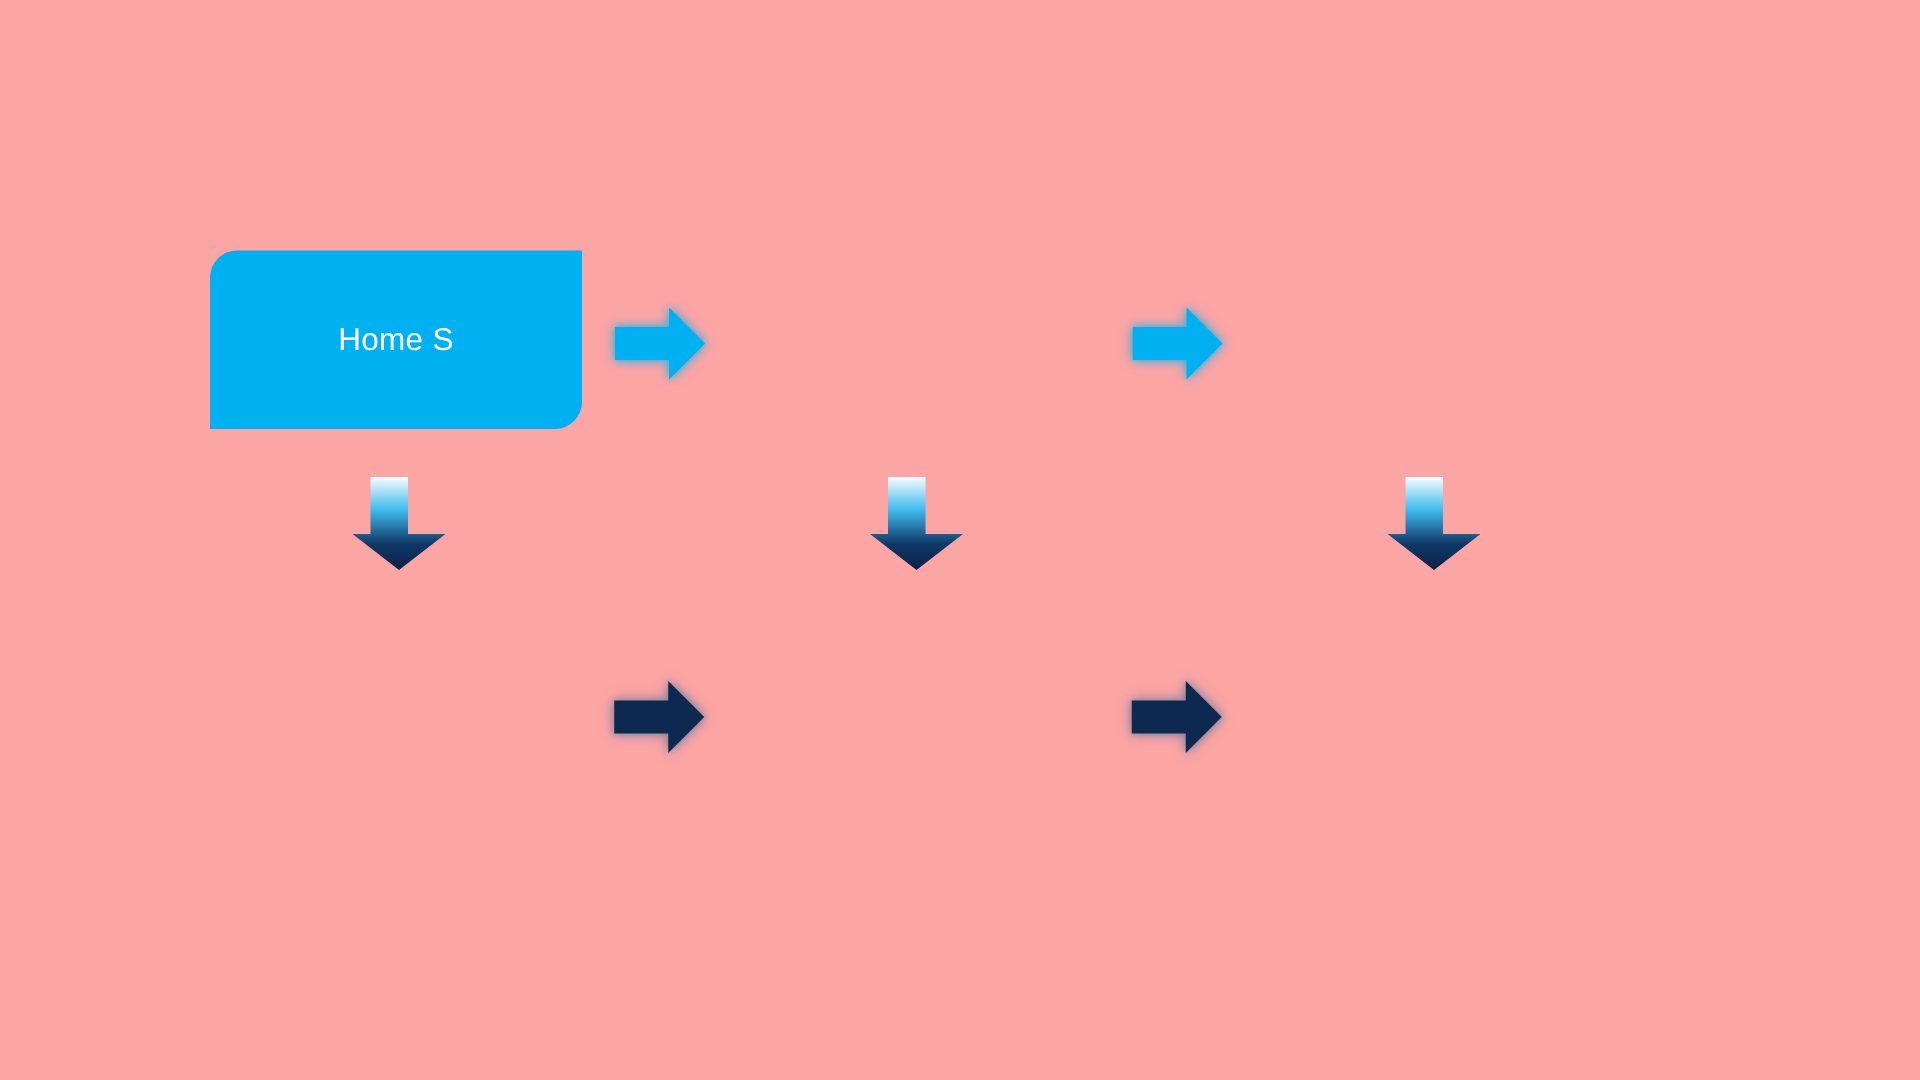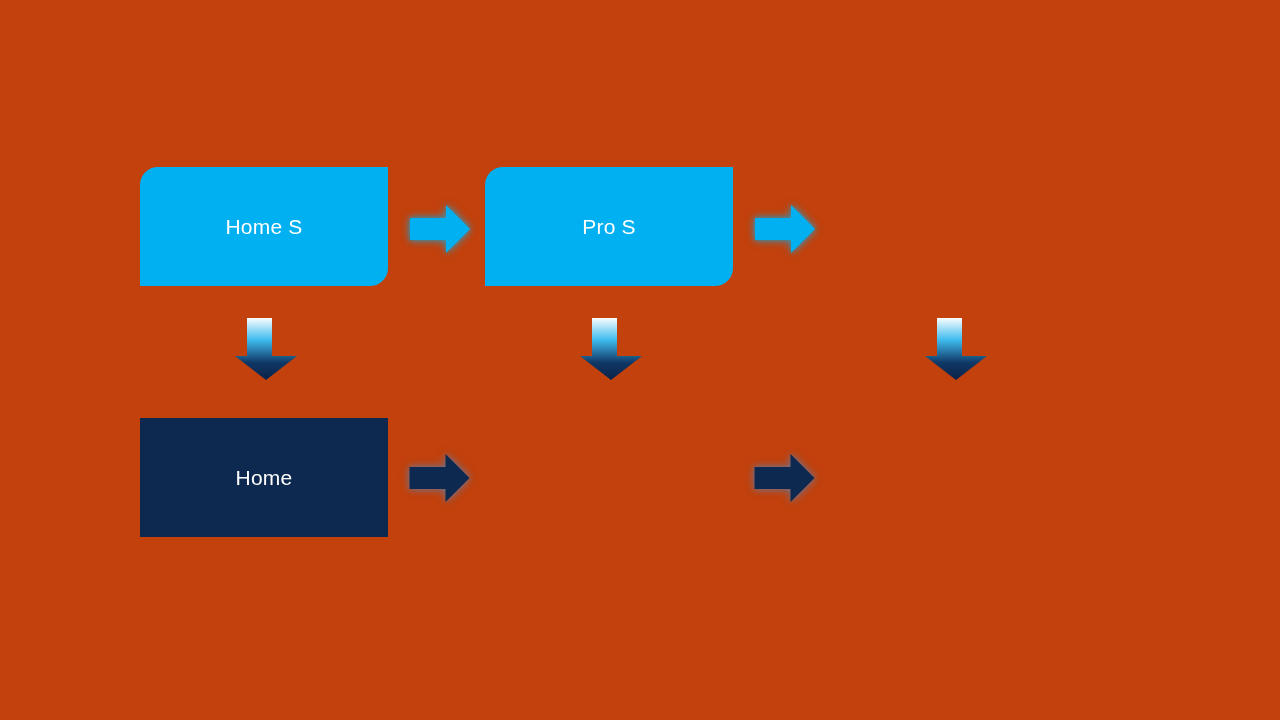--- a/index.html
+++ b/index.html
@@ -6,21 +6,21 @@
   html, body { width: 1280px; height: 720px; }
   body {
     background: #ffffff;
     font-family: "Liberation Sans", sans-serif;
     overflow: hidden;
   }
   .canvas {
     position: relative;
     width: 1280px;
     height: 720px;
-    background: #c2410c;
+    background: #fca5a5;
   }
   .svg-defs { position: absolute; width: 0; height: 0; }
 
   
   .node {
     position: absolute;
     width: 248px;
     height: 119px;
     display: flex;
     align-items: center;
@@ -89,23 +89,20 @@
         <stop offset="0.35"></stop>
         <stop offset="0.72"></stop>
         <stop offset="1"></stop>
       </linearGradient>
     </defs>
   </svg>
 
   <div class="node top c1">
     <span class="node-label">Home S</span>
   </div>
-  <div class="node top c2">
-    <span class="node-label">Pro S</span>
-  </div>
 
   <div class="arrow-right row-top g1">
     <svg viewBox="0 0 62 52">
         <path class="ar-shape" d="M0 15 H36 V2 L60 26 L36 50 V37 H0 Z"></path>
       </svg>
   </div>
   <div class="arrow-right row-top g2">
     <svg viewBox="0 0 62 52">
         <path class="ar-shape" d="M0 15 H36 V2 L60 26 L36 50 V37 H0 Z"></path>
       </svg>
@@ -120,23 +117,20 @@
     <svg viewBox="0 0 62 62">
         <path fill="url(#downGrad)" d="M12 0 H37 V38 H62 L31 62 L0 38 H12 Z"></path>
       </svg>
   </div>
   <div class="arrow-down ad3">
     <svg viewBox="0 0 62 62">
         <path fill="url(#downGrad)" d="M12 0 H37 V38 H62 L31 62 L0 38 H12 Z"></path>
       </svg>
   </div>
 
-  <div class="node bottom c1">
-    <span class="node-label">Home</span>
-  </div>
 
   <div class="arrow-right row-bottom g1">
     <svg viewBox="0 0 62 52">
         <path class="ar-shape" d="M0 15 H36 V2 L60 26 L36 50 V37 H0 Z"></path>
       </svg>
   </div>
   <div class="arrow-right row-bottom g2">
     <svg viewBox="0 0 62 52">
         <path class="ar-shape" d="M0 15 H36 V2 L60 26 L36 50 V37 H0 Z"></path>
       </svg>

